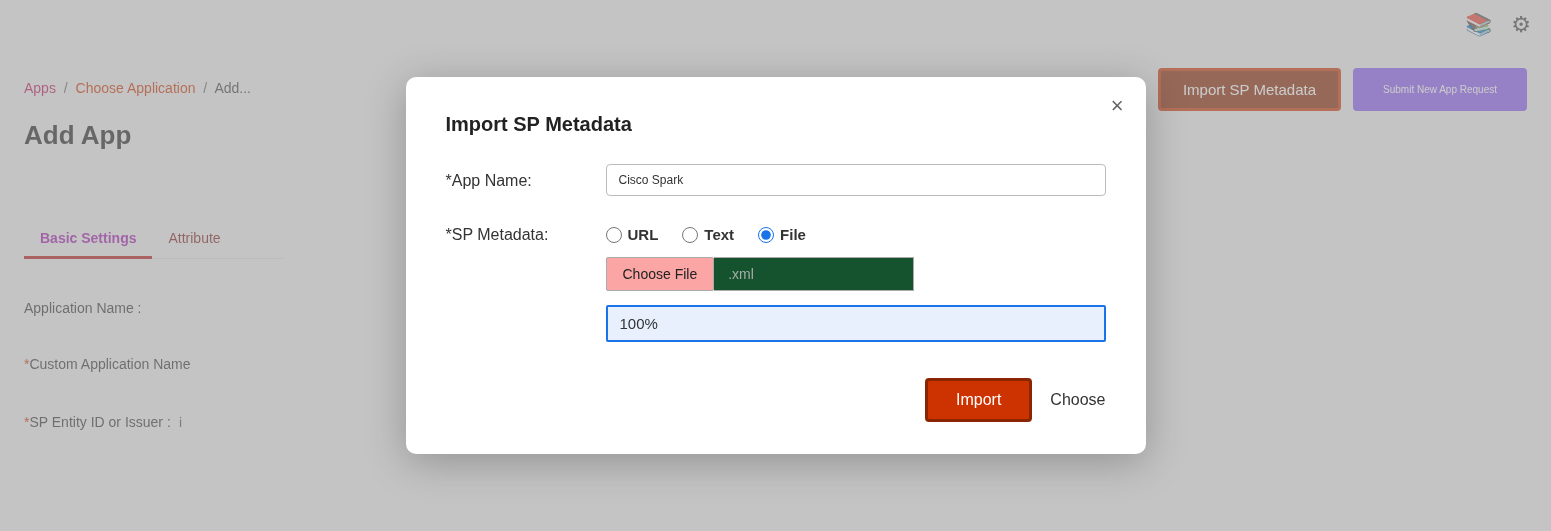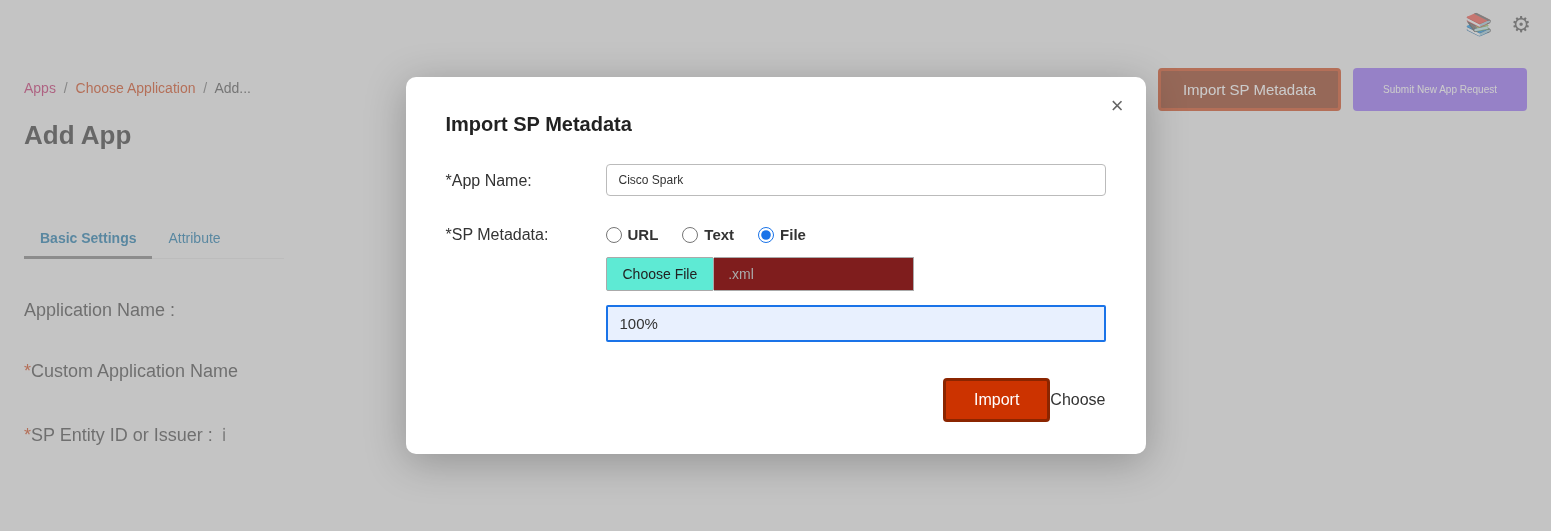--- a/index.html
+++ b/index.html
@@ -90,38 +90,38 @@
       top: 220px;
       left: 24px;
       display: flex;
       border-bottom: 1px solid #ddd;
       width: 260px;
     }
     .tab {
       padding: 10px 16px;
       font-size: 14px;
       cursor: pointer;
-      color: #0369a1;
+      color: #7f1d1d;
     }
     .tab.active {
-      color: #0369a1;
-      border-bottom: 3px solid #737373;
+      color: #a21caf;
+      border-bottom: 3px solid #b91c1c;
       margin-bottom: -1px;
       font-weight: 600;
     }
 
     
     .bg-form {
       position: absolute;
       top: 300px;
       left: 24px;
     }
     .bg-field {
       margin-bottom: 40px;
-      font-size: 18px;
+      font-size: 14px;
       color: #333;
     }
     .bg-field span.required {
       color: #cc3300;
     }
 
     
     .overlay {
       position: absolute;
       top: 0; left: 0; right: 0; bottom: 0;
@@ -211,53 +211,54 @@
     .file-row {
       display: flex;
       align-items: center;
       gap: 0;
       margin-top: 14px;
     }
     .choose-file-btn {
       padding: 8px 16px;
       font-size: 14px;
       border: 1px solid #aaa;
-      background: #5eead4;
+      background: #fca5a5;
       cursor: pointer;
       border-radius: 2px;
       color: #222;
     }
     .file-name-display {
       border: 1px solid #aaa;
       border-left: none;
       padding: 8px 14px;
       font-size: 14px;
       color: #aaa;
       min-width: 200px;
-      background: #7f1d1d;
+      background: #14532d;
     }
 
     
     .progress-input {
       width: 100%;
       padding: 8px 12px;
       font-size: 15px;
       border: 2px solid #1a73e8;
       border-radius: 2px;
       background: #e8f0fe;
       color: #333;
       outline: none;
       margin-top: 14px;
     }
 
     
     .modal-footer {
       display: flex;
       justify-content: flex-end;
       align-items: center;
+      gap: 18px;
       margin-top: 36px;
     }
     .btn-import {
       background: #cc3300;
       color: white;
       border: 3px solid #8B2500;
       padding: 10px 28px;
       font-size: 16px;
       border-radius: 4px;
       cursor: pointer;

